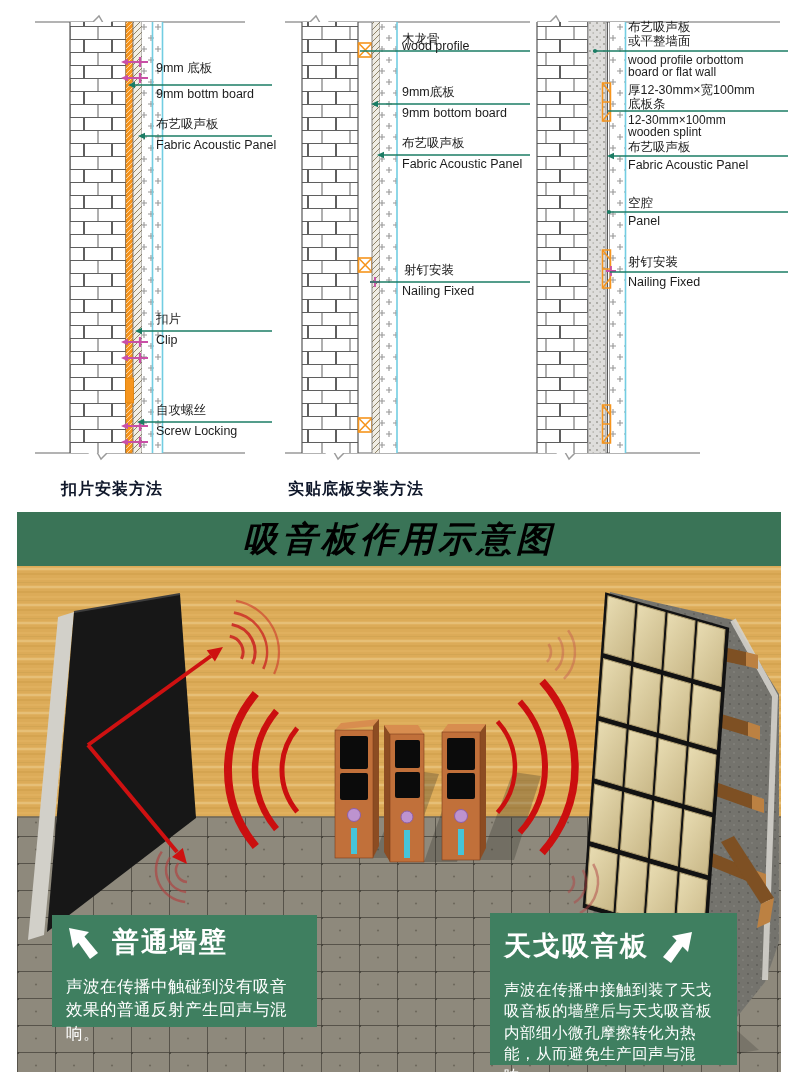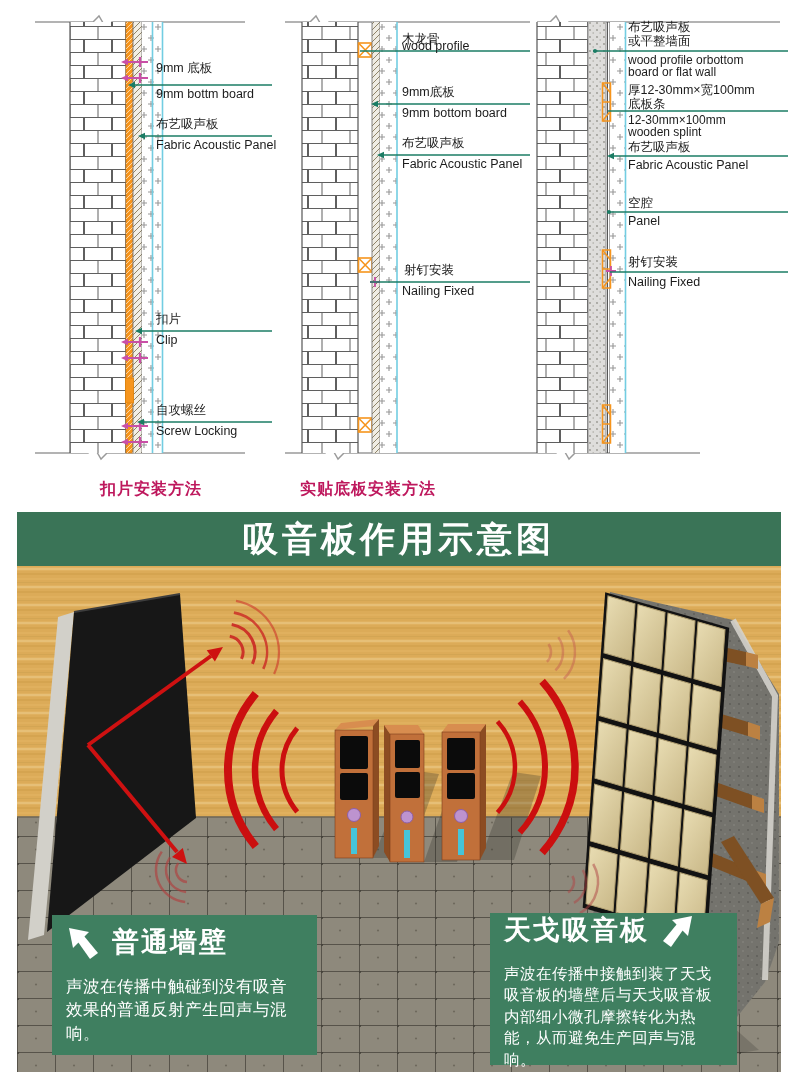--- a/index.html
+++ b/index.html
@@ -2,25 +2,25 @@
 <html><head>
 <meta charset="utf-8">
 <style>
   html,body{margin:0;padding:0;background:#ffffff;}
   .page{position:relative;width:800px;height:1085px;background:#fff;overflow:hidden;
         font-family:"Liberation Sans","DejaVu Sans",sans-serif;}
   .abs{position:absolute;}
   
   .lz{position:absolute;font-size:12.5px;color:#1b1b1b;white-space:nowrap;line-height:1;}
   .le{position:absolute;font-size:12.5px;color:#1b1b1b;white-space:nowrap;line-height:1;}
-  .cap{position:absolute;font-size:16px;font-weight:bold;color:#be185d;text-align:right;letter-spacing:1px;}
+  .cap{position:absolute;font-size:16px;font-weight:bold;color:#0f172a;text-align:center;letter-spacing:1px;}
   
   .scene{position:absolute;left:17px;top:512px;width:764px;height:560px;overflow:hidden;background:#d9a851;}
   .band{position:absolute;left:0;top:0;width:764px;height:54px;background:#3a7457;}
-  .band-title{width:100%;text-align:center;line-height:54px;font-size:35px;font-weight:bold;color:#ffffff;letter-spacing:4px;}
+  .band-title{width:100%;text-align:center;line-height:54px;font-size:35px;font-weight:bold;color:#000000;letter-spacing:4px;font-style:italic;}
   .infobox{position:absolute;background:#3f7f60;color:#fff;padding:10px 14px 8px 14px;box-sizing:border-box;}
   .ib-titlerow{display:flex;align-items:center;gap:10px;margin-bottom:8px;}
   .ib-title{font-size:27px;font-weight:bold;letter-spacing:2px;line-height:1.1;}
   .ib-body{font-size:16.5px;line-height:1.42;letter-spacing:0.5px;margin-top:14px;}
 </style>
 </head>
 <body>
 
 <div class="page">
 
@@ -353,33 +353,33 @@
         <path d="M576.2,352 A36,36 0 0 1 563,401.2" stroke-width="2.5"></path>
       </g>
     </svg>
 
     
     <div class="band">
       <div class="band-title">吸音板作用示意图</div>
     </div>
 
     
-    <div class="infobox" style="left:35px;top:403px;width:265px;height:140px">
+    <div class="infobox" style="left:35px;top:403px;width:265px;height:112px">
       <div class="ib-titlerow">
         <svg width="36" height="36" viewBox="0 0 36 36">
           <polygon points="3,3 23,7 7,23" fill="#ffffff"></polygon>
           <polygon points="12,17 18,11 32,28 24,34" fill="#ffffff"></polygon>
         </svg>
         <span class="ib-title">普通墙壁</span>
       </div>
       <div class="ib-body">声波在传播中触碰到没有吸音效果的普通反射产生回声与混响。</div>
     </div>
 
     
-    <div class="infobox" style="left:473px;top:401px;width:247px;height:152px;padding-top:0">
+    <div class="infobox" style="left:473px;top:401px;width:247px;height:152px;padding-top:16px">
       <div class="ib-titlerow" style="margin-bottom:5px">
         <span class="ib-title">天戈吸音板</span>
         <svg width="36" height="36" viewBox="0 0 36 36">
           <polygon points="33,3 13,7 29,23" fill="#ffffff"></polygon>
           <polygon points="24,17 18,11 4,28 12,34" fill="#ffffff"></polygon>
         </svg>
       </div>
       <div class="ib-body" style="font-size:15.5px;line-height:1.38">声波在传播中接触到装了天戈吸音板的墙壁后与天戈吸音板内部细小微孔摩擦转化为热能，从而避免生产回声与混响。</div>
     </div>
   </div>

